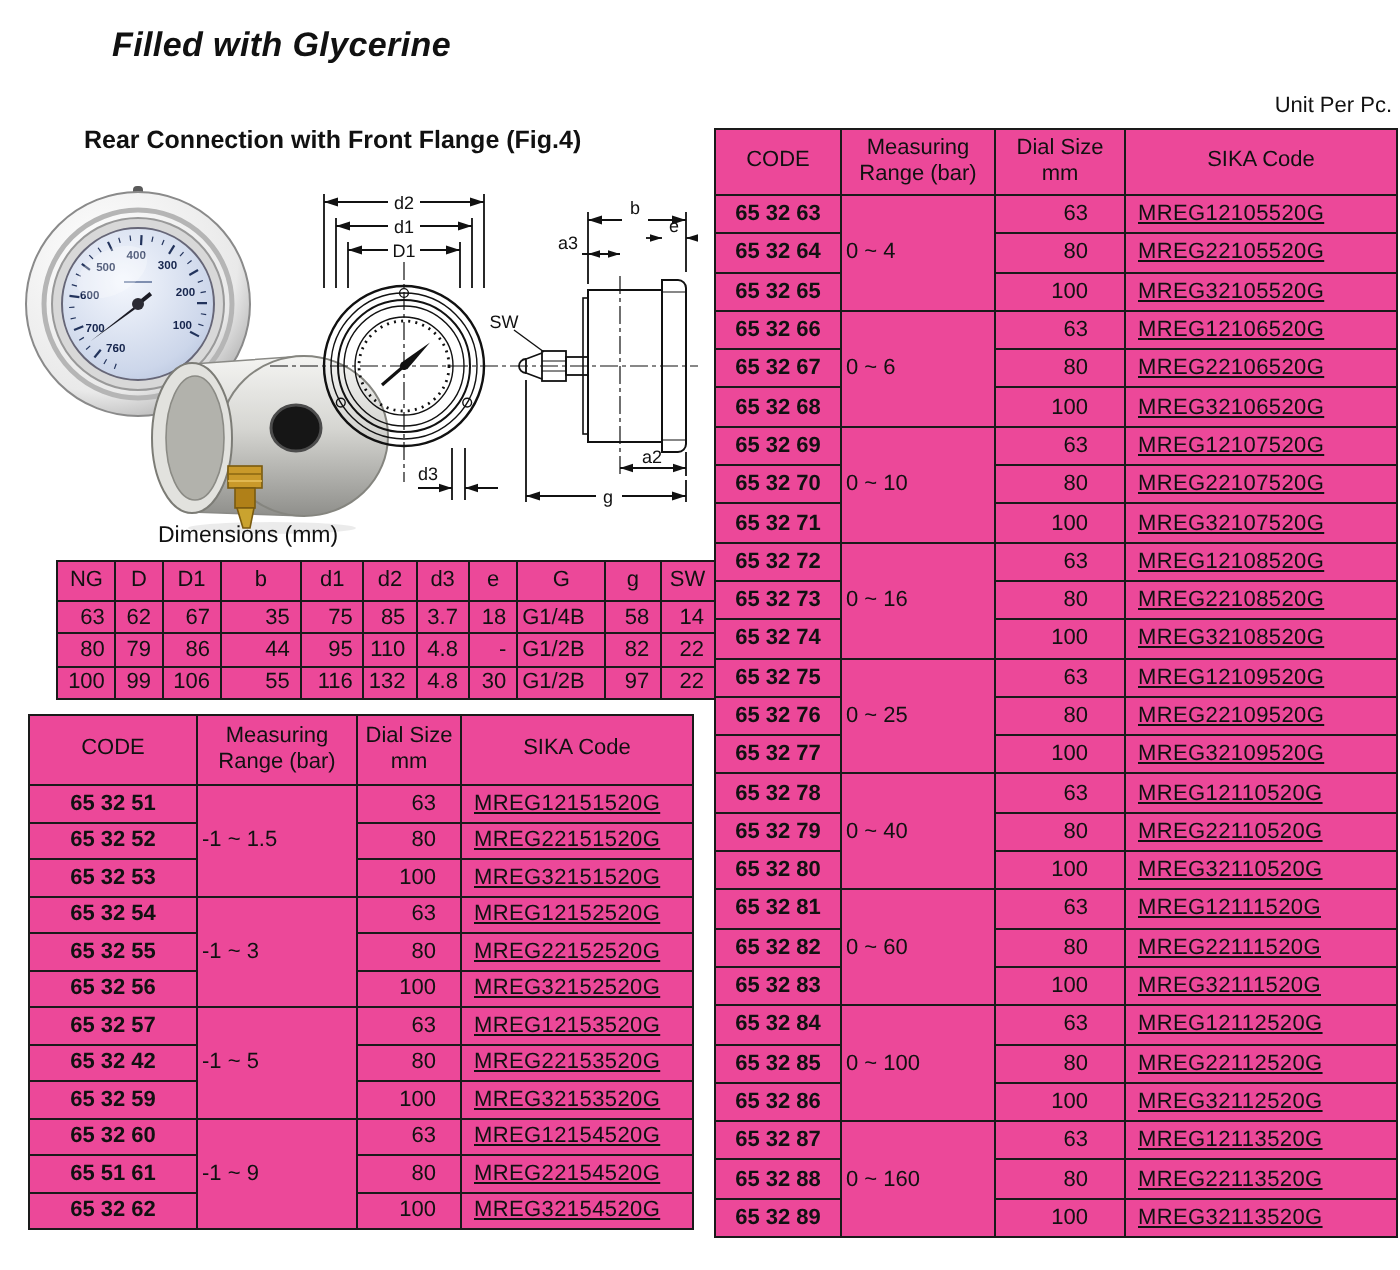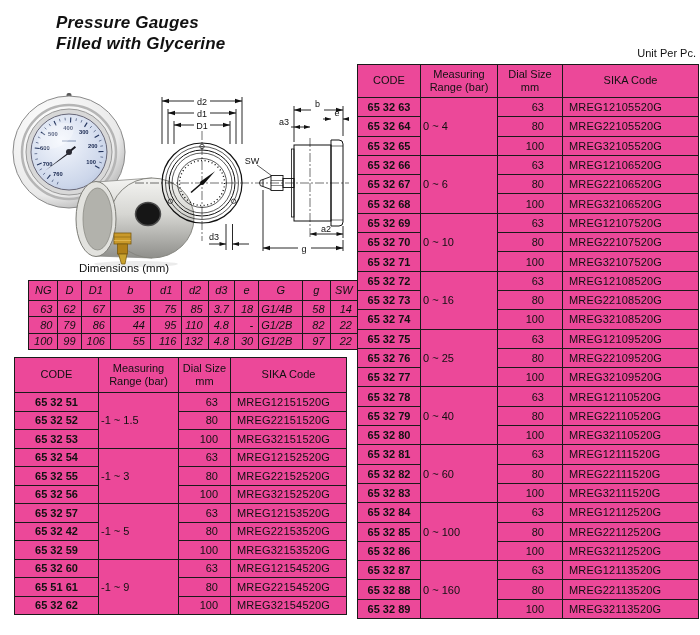--- a/index.html
+++ b/index.html
@@ -18,38 +18,38 @@
   td{font-size:11px;padding:0 2px;vertical-align:middle;overflow:hidden;white-space:nowrap;}
   
   #right-table{left:357px;top:64px;width:341px;}
   #left-table{left:14px;top:357px;width:332px;}
   #right-table th{height:30px;} #left-table th{height:32px;}
   #right-table td{height:18.3px;} #left-table td{height:17.5px;}
   .code-table td.code{font-weight:bold;text-align:center;}
   .code-table td.range{text-align:left;}
   .code-table td.dial{text-align:right;}
   #right-table td.dial{padding-right:18px;} #left-table td.dial{padding-right:12px;}
-  .code-table td.sika{text-align:left;padding-left:6px;letter-spacing:.2px;}
+  .code-table td.sika{text-align:left;padding-left:6px;letter-spacing:.2px;text-decoration:underline;}
   
-  #dims-table{left:28px;top:280px;width:330px;font-style:italic;}
+  #dims-table{left:28px;top:280px;width:330px;}
   #dims-table th{height:17px;}
   #dims-table td{height:15.4px;text-align:right;padding-right:5px;}
   #dims-table td.gcol{text-align:center;padding-right:18px;}
   svg{position:absolute;}
   svg text{font-family:"Liberation Sans",sans-serif;}
 </style>
 </head>
 <body>
 
 <div id="page">
 
   <div id="title">
-    <div>Pressure Gauges</div>
     <div>Filled with Glycerine</div>
   </div>
+  <div id="subtitle">Rear Connection with Front Flange (Fig.4)</div>
   <div id="unit-note">Unit Per Pc.</div>
 
   <svg id="gauge-front" viewBox="0 0 122 128" style="left:8px;top:86px;width:122px;height:128px">
     <defs>
       <radialGradient id="chr" cx="35%" cy="30%" r="85%">
         <stop offset="0%" stop-color="#ffffff"></stop>
           <stop offset="70%" stop-color="#e9e9e9"></stop>
           <stop offset="100%" stop-color="#9a9a9a"></stop>
       </radialGradient>
       <radialGradient id="dialg" cx="40%" cy="35%" r="80%">

